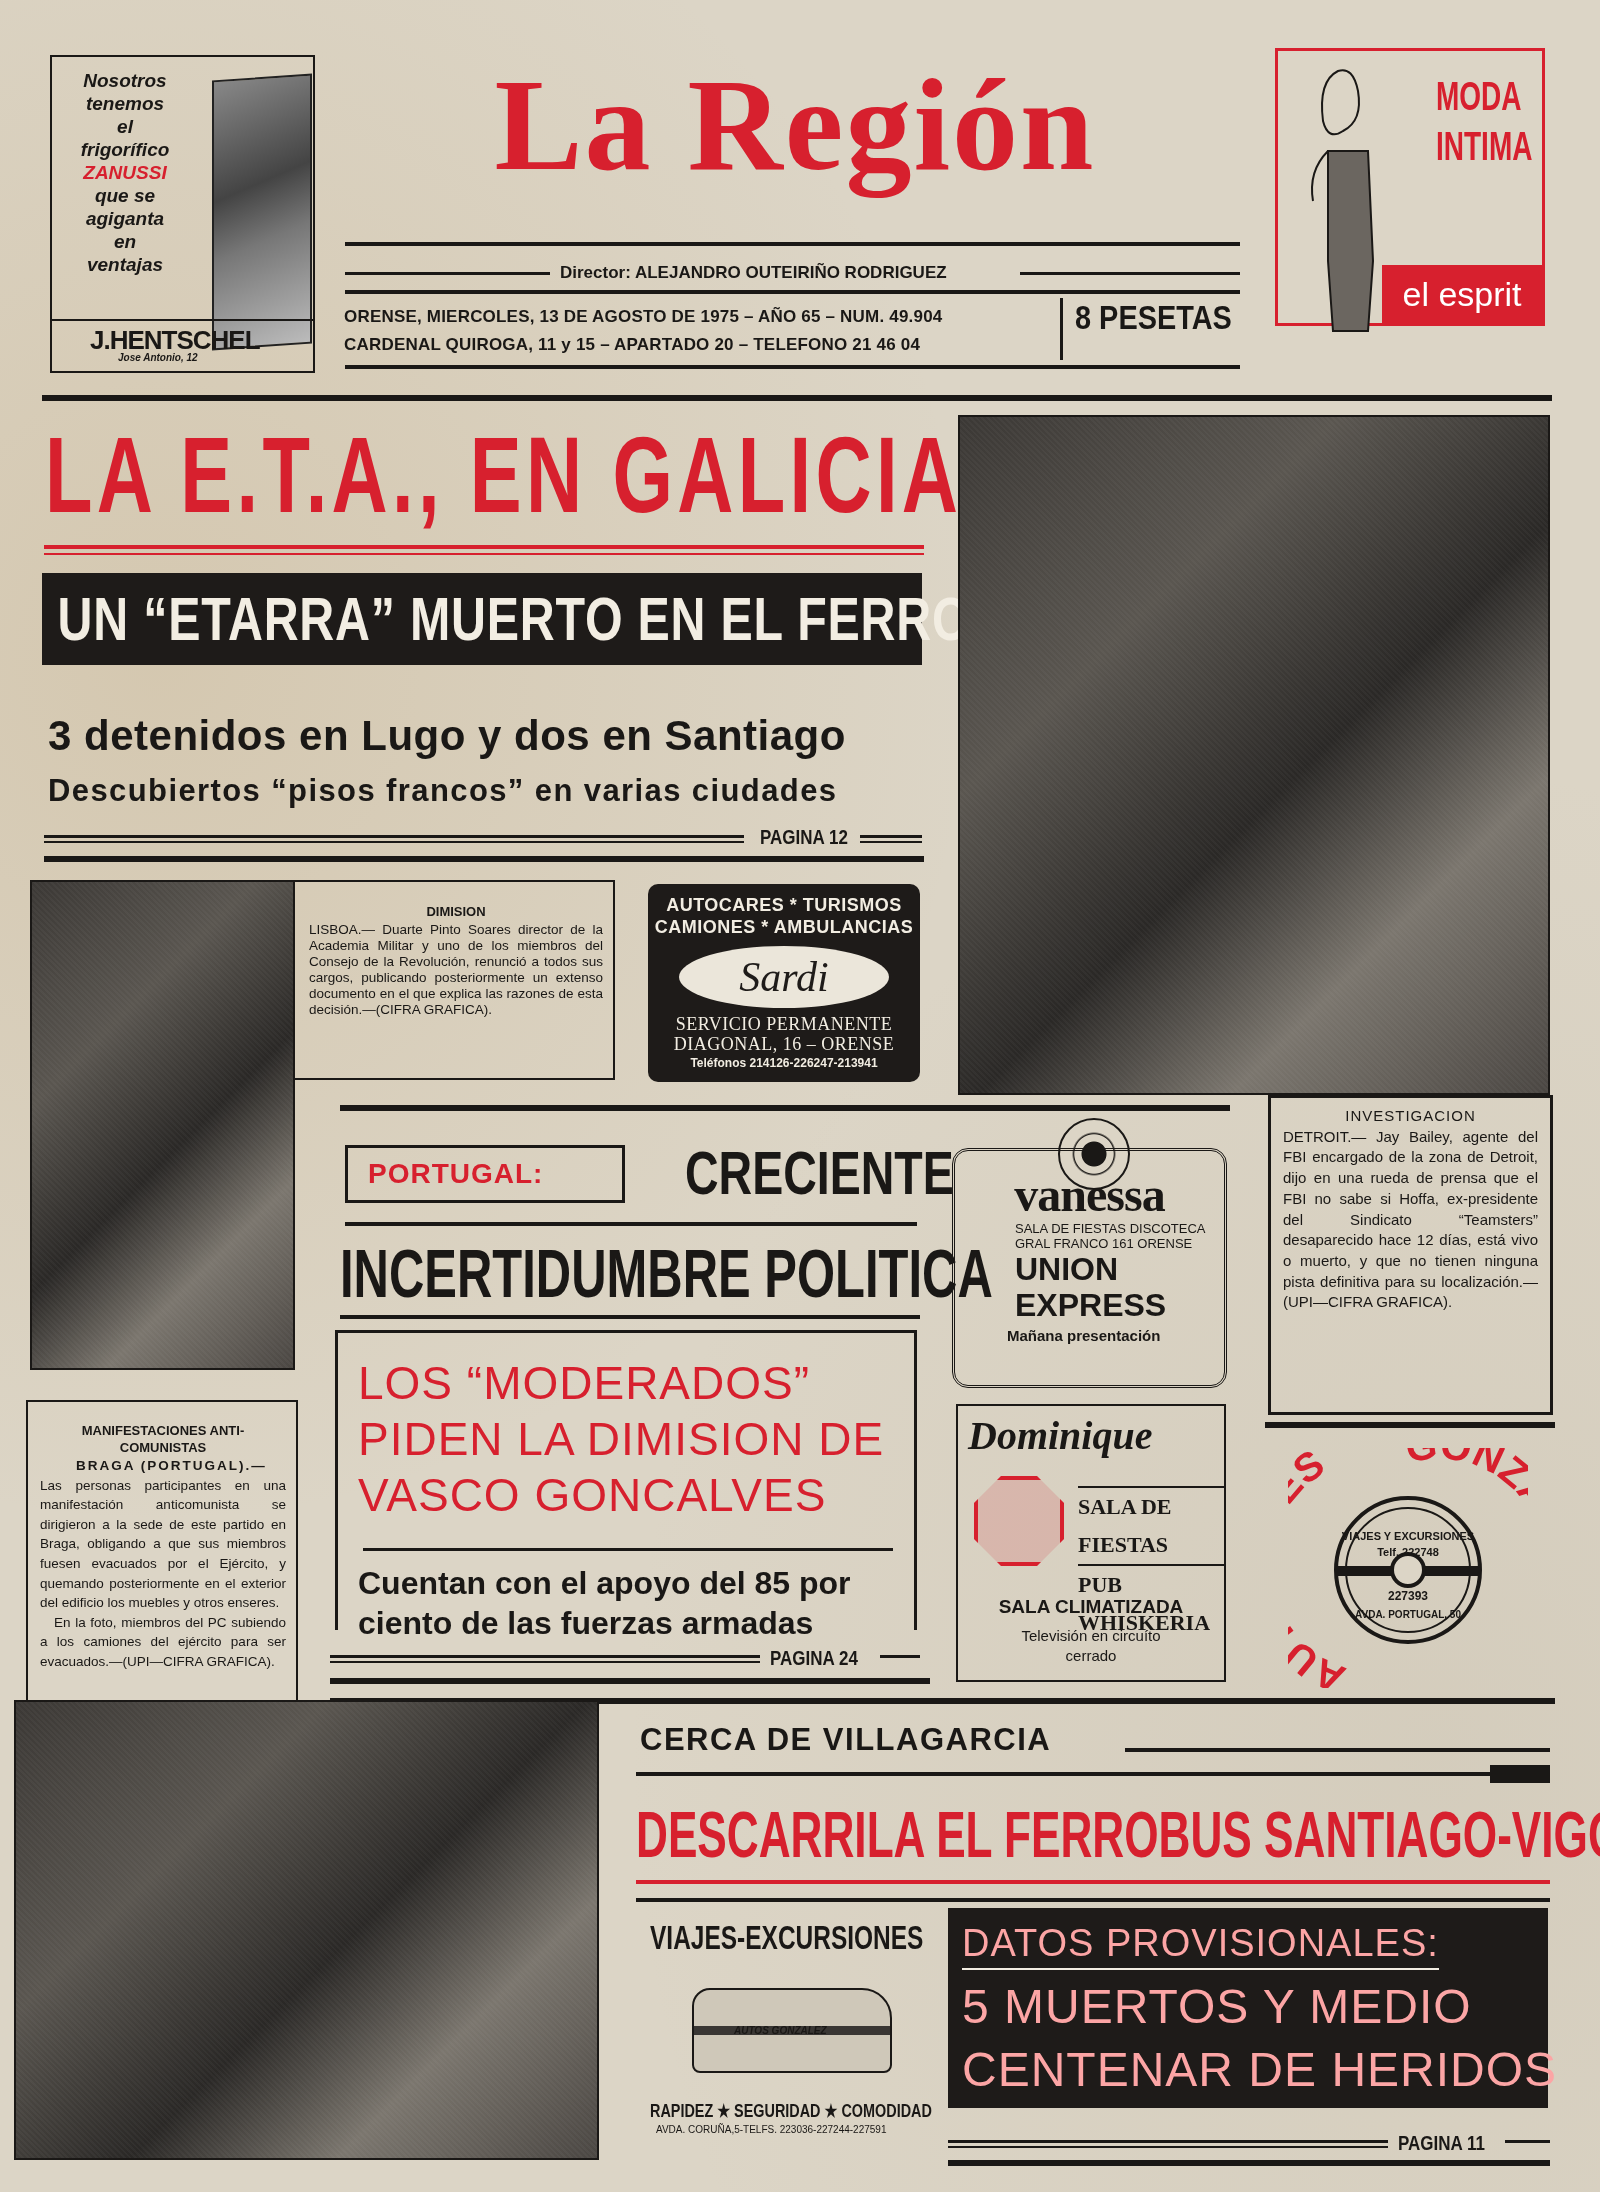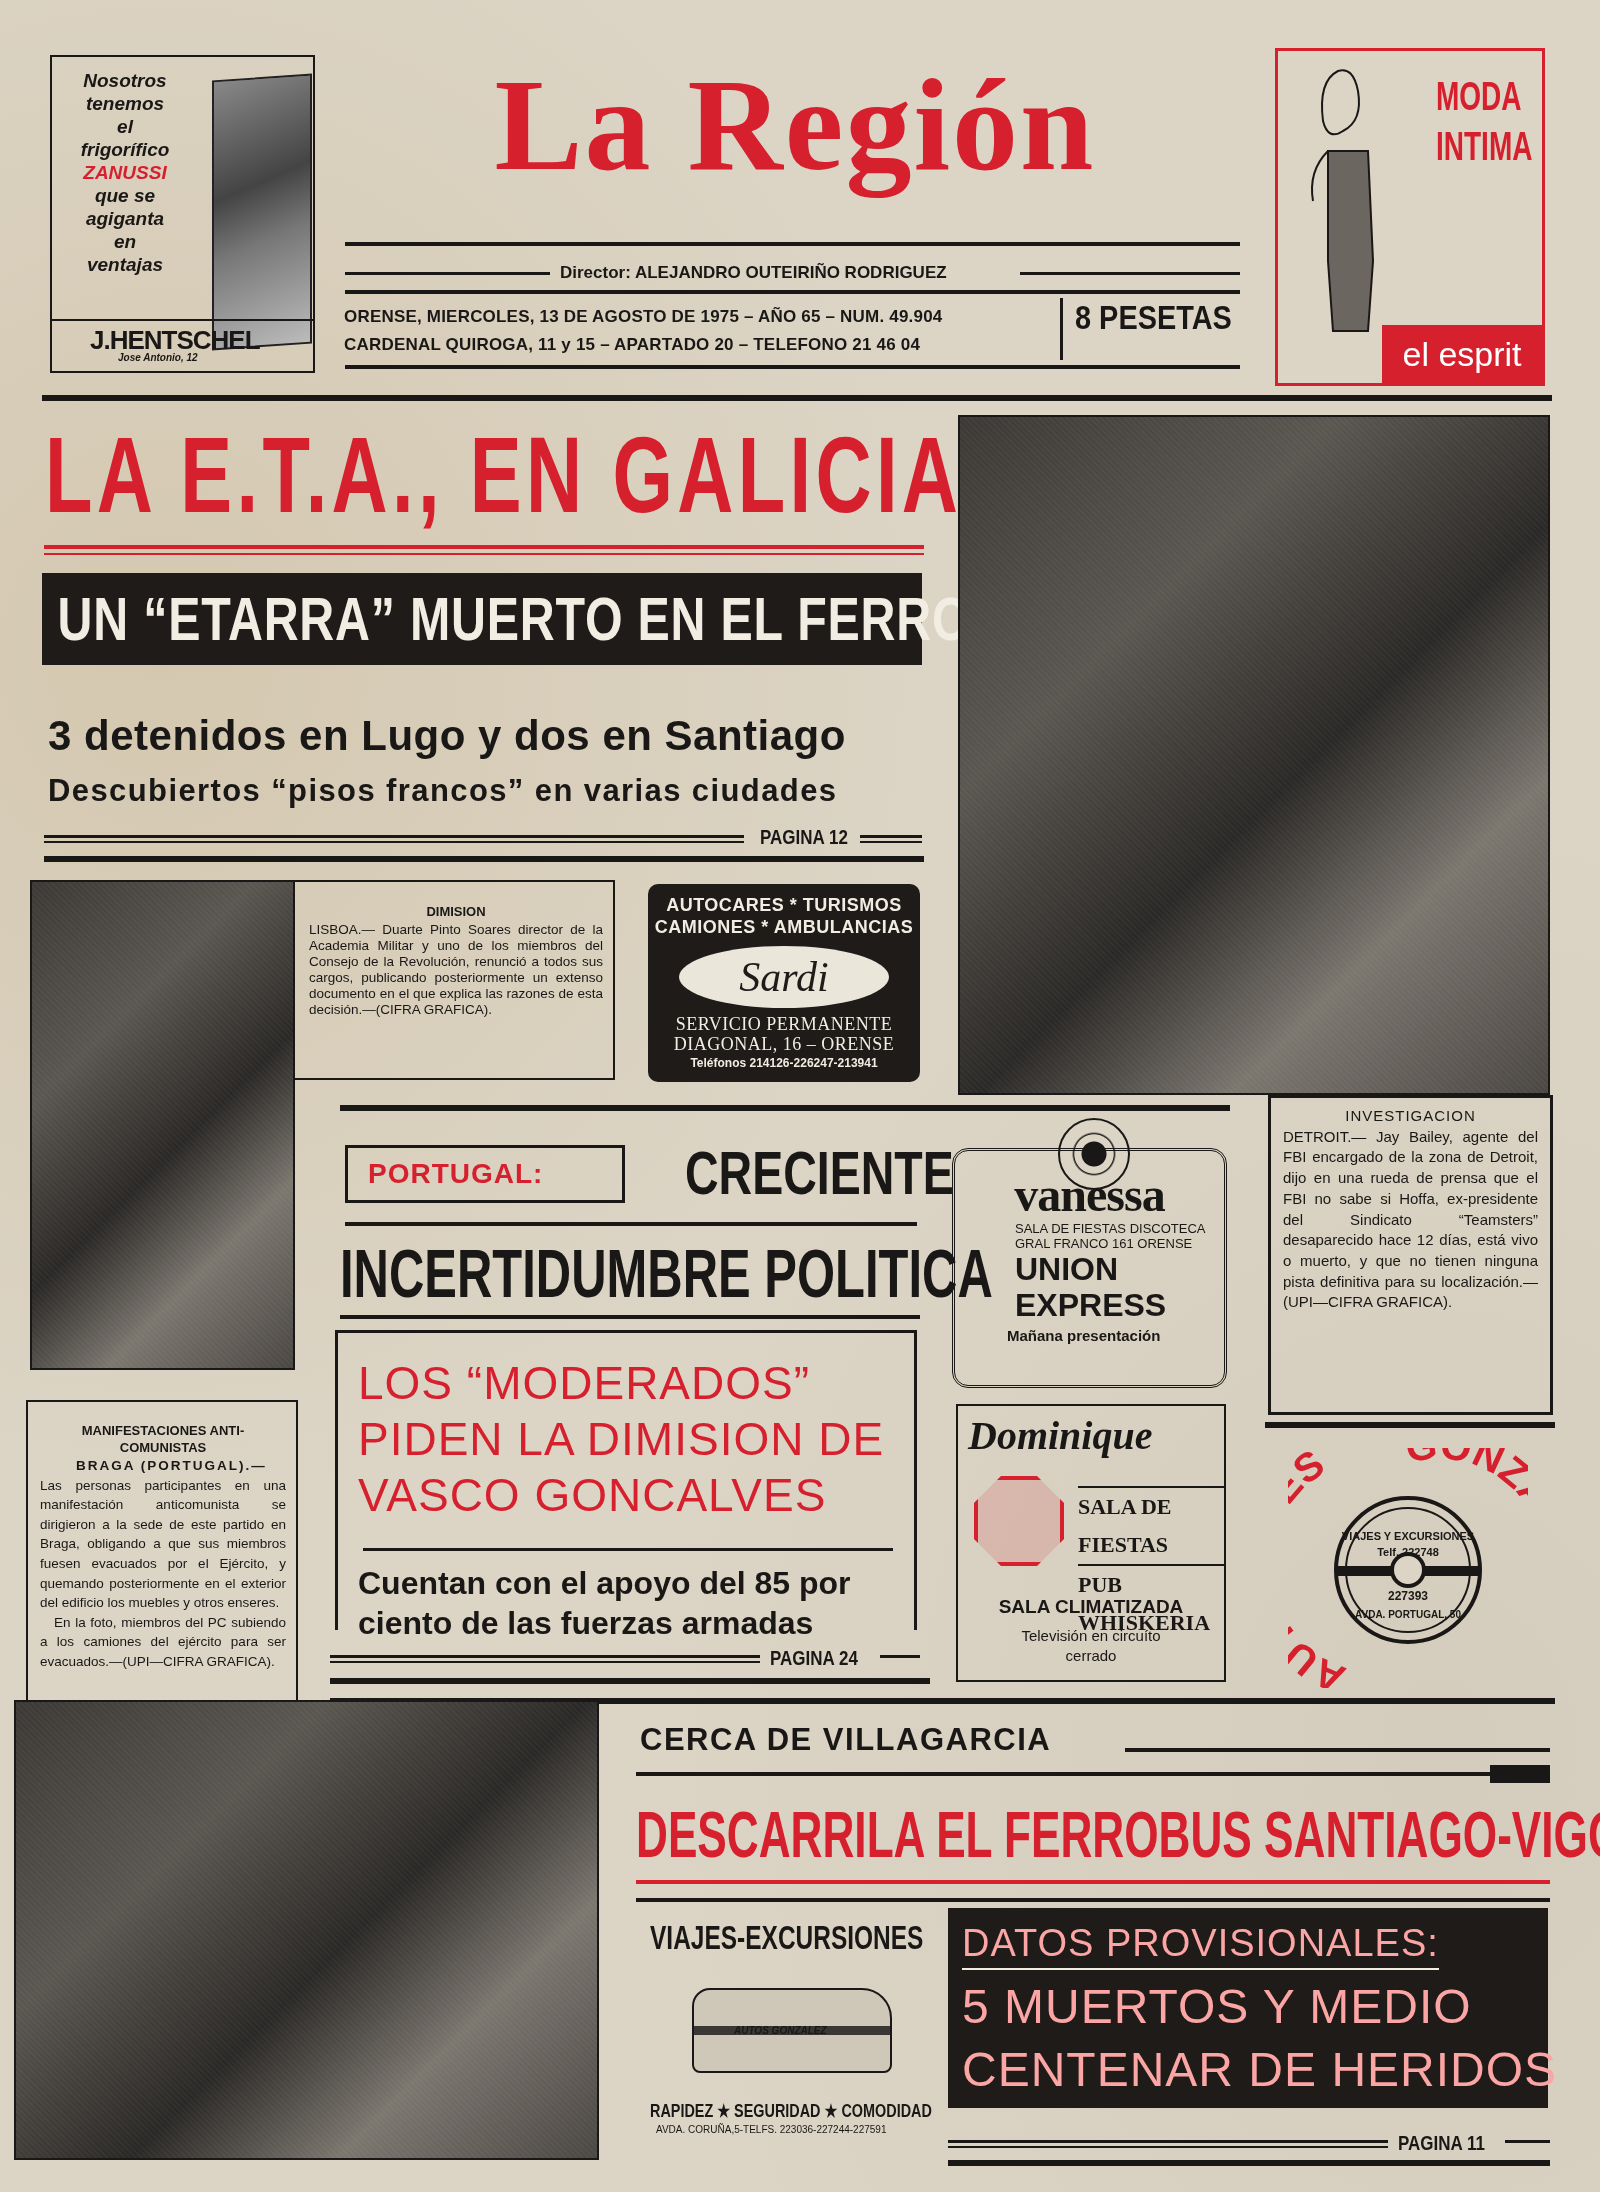--- a/index.html
+++ b/index.html
@@ -30,21 +30,21 @@
   .ad-zanussi .brand .n { font-weight: 900; font-size: 26px; letter-spacing: -1px; margin-left: 32px; }
   .ad-zanussi .brand .a { font-size: 10px; font-style: italic; font-weight: 700; margin-left: 60px; margin-top: -4px; }
 
   
   .masthead-title { left: 340px; top: 55px; width: 910px; text-align: center; font-family: "Liberation Serif", serif; font-weight: 900; font-size: 132px; line-height: 140px; color: #d7202e; letter-spacing: 2px; }
   .director { left: 560px; top: 263px; font-size: 17px; font-weight: 700; }
   .dateline { left: 344px; top: 303px; font-size: 17px; font-weight: 700; line-height: 28px; letter-spacing: 0.2px; }
   .price { left: 1075px; top: 298px; font-size: 34px; font-weight: 700; letter-spacing: 0; transform: scaleX(0.85); transform-origin: left; }
 
   
-  .ad-esprit { left: 1275px; top: 48px; width: 270px; height: 338px; border: 3px solid #d7202e; }
+  .ad-esprit { left: 1275px; top: 48px; width: 270px; height: 278px; border: 3px solid #d7202e; }
   .ad-esprit .woman { position: absolute; left: 20px; top: 10px; width: 100px; height: 300px; }
   .ad-esprit .moda { position: absolute; left: 140px; top: 20px; width: 120px; text-align: center; color: #d7202e; font-weight: 900; font-size: 40px; line-height: 50px; transform: scaleX(0.7); transform-origin: center; }
   .ad-esprit .badge { position: absolute; right: 0; bottom: 0; width: 160px; height: 58px; background: #d7202e; color: #fff; font-size: 34px; text-align: center; line-height: 58px; }
 
   
   .head-eta { left: 45px; top: 420px; width: 880px; color: #d7202e; font-weight: 900; font-size: 108px; line-height: 110px; letter-spacing: 6px; transform: scaleX(0.72); transform-origin: left; white-space: nowrap; }
   .bar-etarra { left: 42px; top: 573px; width: 880px; height: 92px; background: #1e1b19; color: #f2ede2; }
   .bar-etarra span { display: block; font-weight: 900; font-size: 62px; line-height: 92px; padding-left: 20px; transform: scaleX(0.78); transform-origin: left; white-space: nowrap; letter-spacing: 1px; }
   .sub1 { left: 48px; top: 712px; font-weight: 900; font-size: 42px; white-space: nowrap; letter-spacing: 0.5px; }
   .sub2 { left: 48px; top: 773px; font-weight: 900; font-size: 31px; white-space: nowrap; letter-spacing: 1.4px; }

